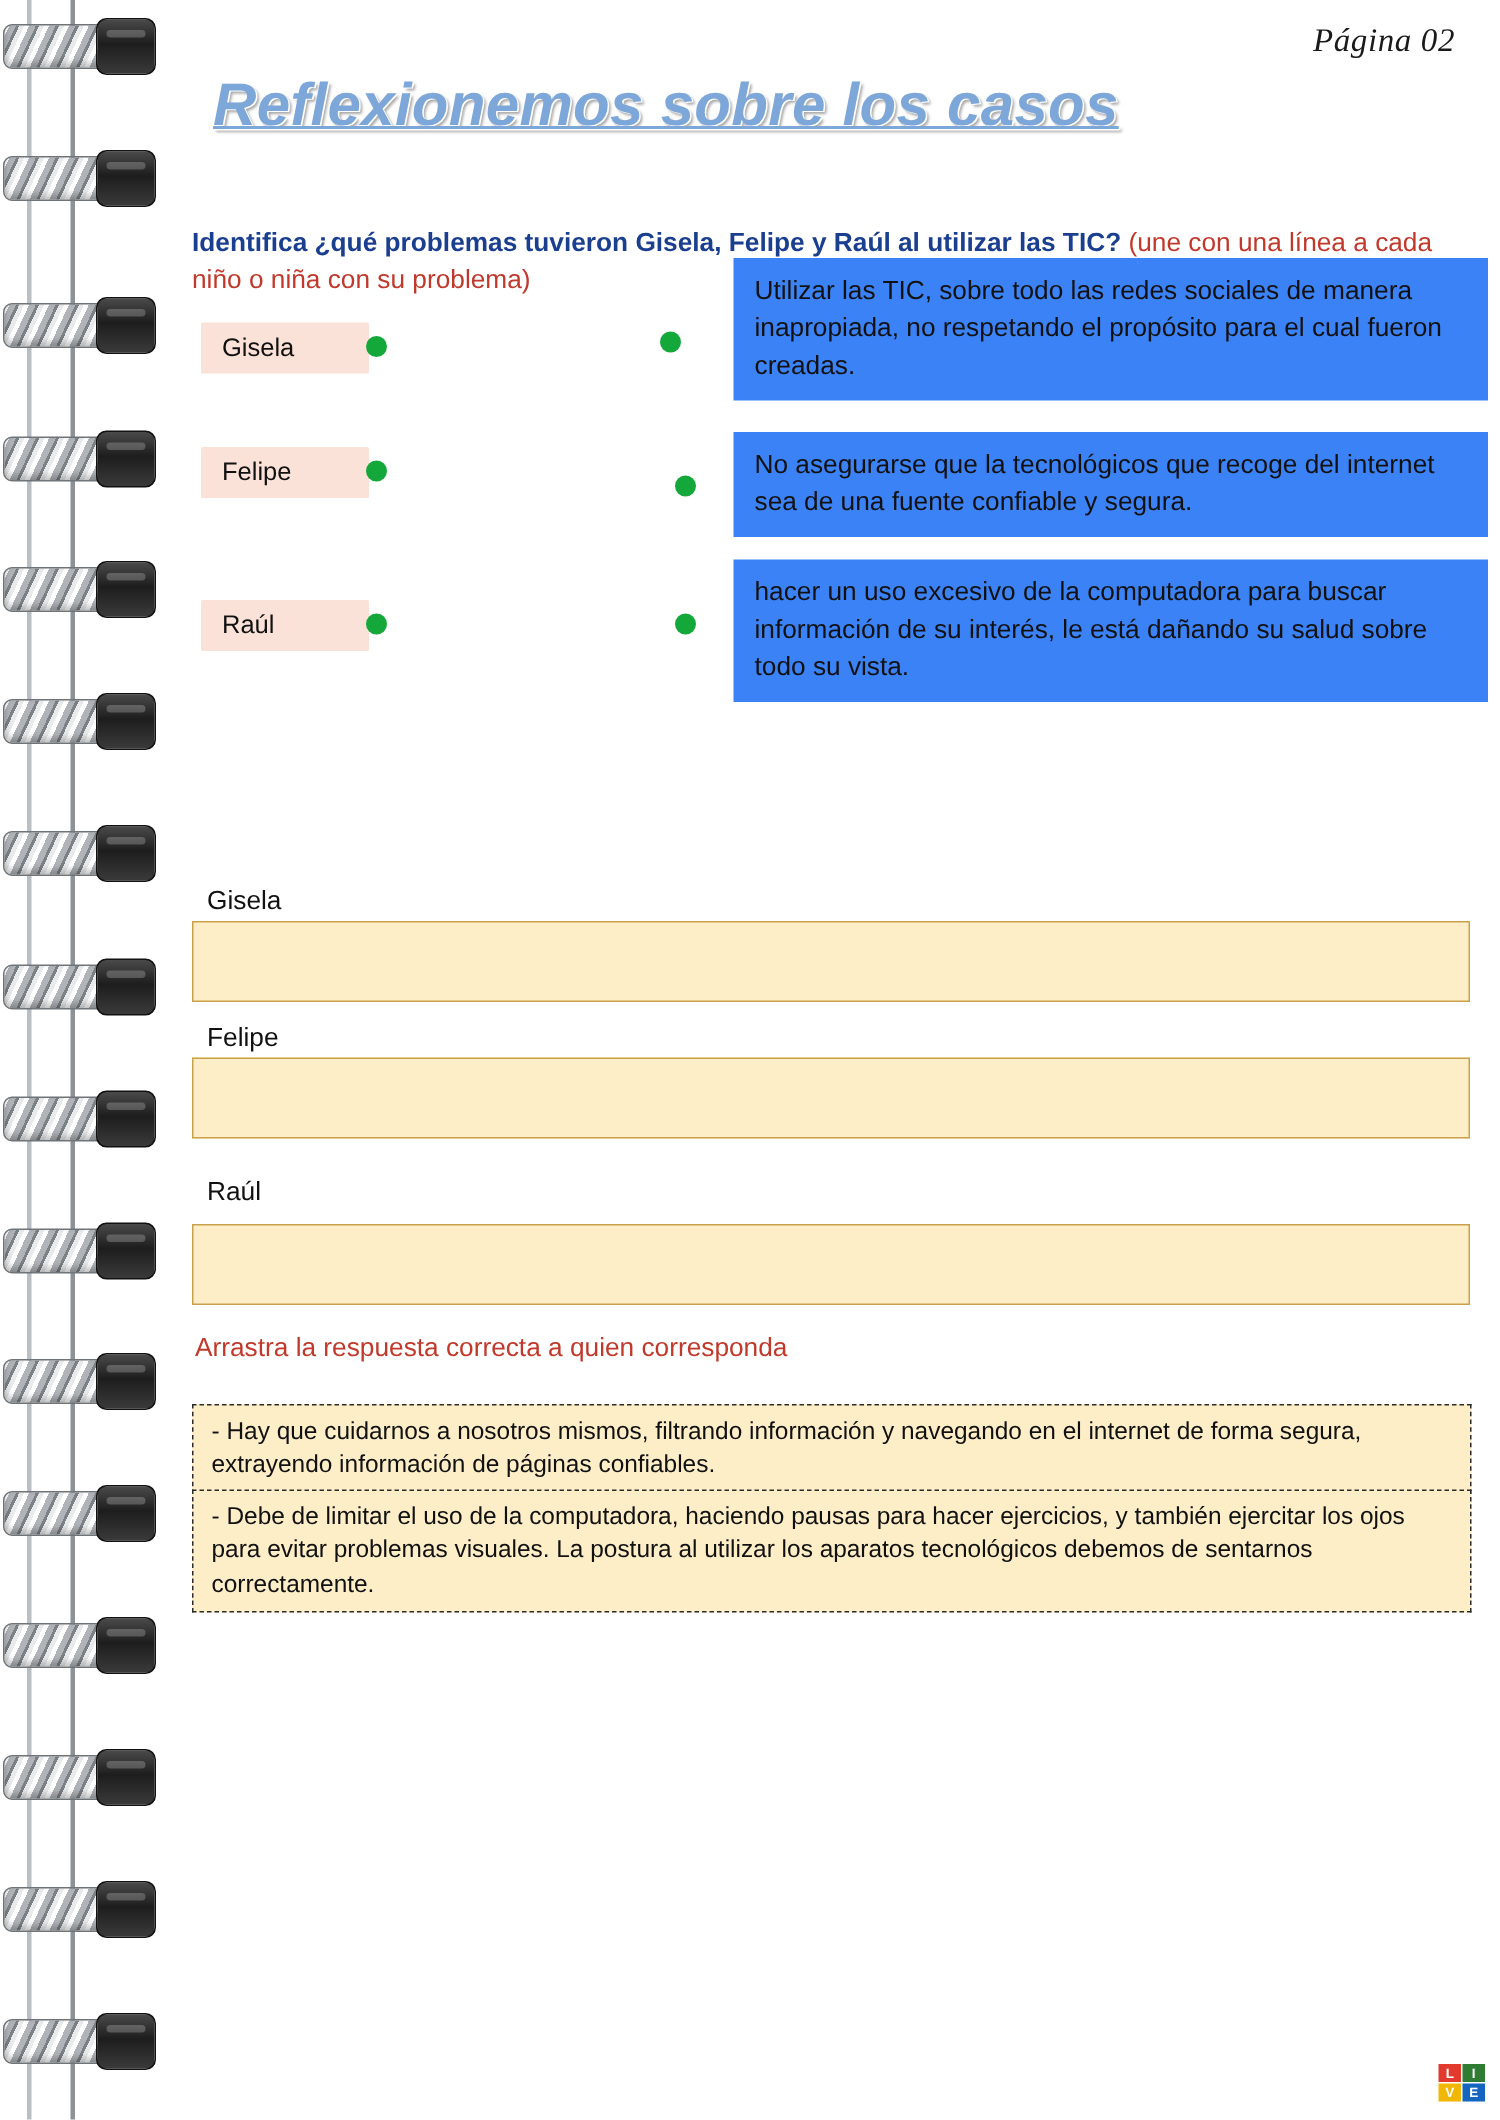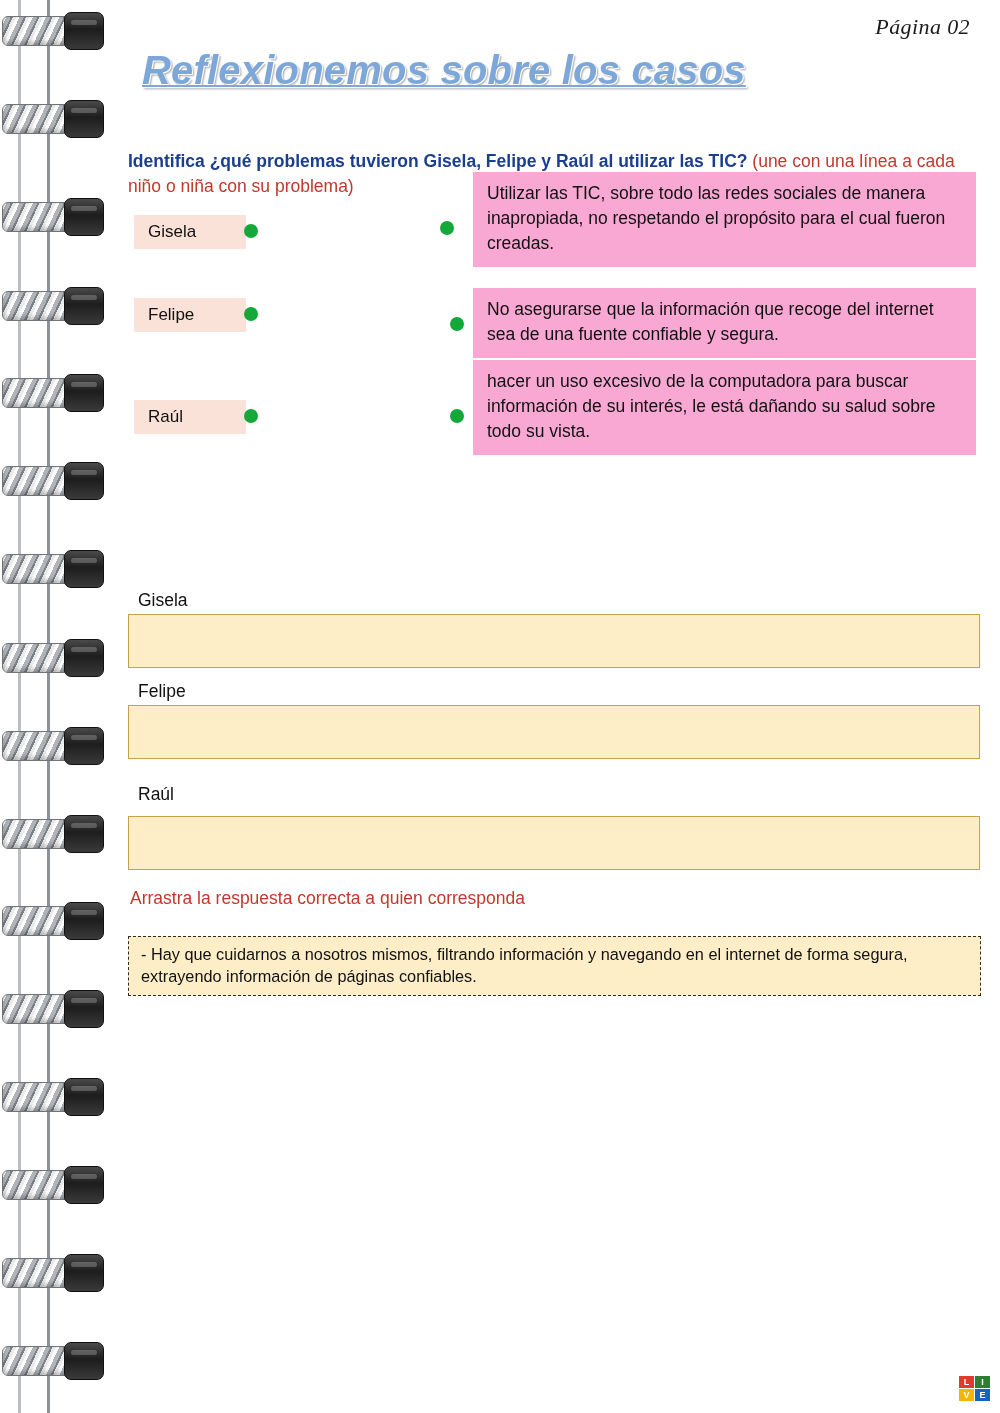--- a/index.html
+++ b/index.html
@@ -132,26 +132,27 @@
     border-radius: 1px;
   }
   .dot {
     position: absolute;
     width: 14px; height: 14px;
     border-radius: 50%;
     background: #14a83b;
   }
   .ans-box {
     position: absolute;
-    background: #f9a8d4;
+    background: #3b82f6;
     color: #111;
     font-size: 17.5px;
     line-height: 1.42;
     padding: 9px 14px 11px 14px;
     width: 503px;
+    margin-left: 16px;
   }
 
   
   .drop-label {
     position: absolute;
     font-size: 17.5px;
     color: #111;
   }
   .drop-zone {
     position: absolute;
@@ -305,37 +306,38 @@
 
     <div class="dot" style="left:124px; top:224px; pointer-events:auto;"></div>
     <div class="dot" style="left:124px; top:307px; pointer-events:auto;"></div>
     <div class="dot" style="left:124px; top:409px; pointer-events:auto;"></div>
 
     <div class="dot" style="left:320px; top:221px; pointer-events:auto;"></div>
     <div class="dot" style="left:330px; top:317px; pointer-events:auto;"></div>
     <div class="dot" style="left:330px; top:409px; pointer-events:auto;"></div>
 
     <div class="ans-box" style="left:353px; top:172px;">Utilizar las TIC, sobre todo las redes sociales de manera inapropiada, no respetando el propósito para el cual fueron creadas.</div>
-    <div class="ans-box" style="left:353px; top:288px;">No asegurarse que la información que recoge del internet sea de una fuente confiable y segura.</div>
-    <div class="ans-box" style="left:353px; top:360px;">hacer un uso excesivo de la computadora para buscar información de su interés, le está dañando su salud sobre todo su vista.</div>
+    <div class="ans-box" style="left:353px; top:288px;">No asegurarse que la tecnológicos que recoge del internet sea de una fuente confiable y segura.</div>
+    <div class="ans-box" style="left:353px; top:373px;">hacer un uso excesivo de la computadora para buscar información de su interés, le está dañando su salud sobre todo su vista.</div>
   </div>
 
 
   <div class="drop-label" style="left:18px; top:590px;">Gisela</div>
   <div class="drop-zone" style="left:8px; top:614px;"></div>
 
   <div class="drop-label" style="left:18px; top:681px;">Felipe</div>
   <div class="drop-zone" style="left:8px; top:705px;"></div>
 
   <div class="drop-label" style="left:18px; top:784px;">Raúl</div>
   <div class="drop-zone" style="left:8px; top:816px;"></div>
 
   <div id="drag-instr">Arrastra la respuesta correcta a quien corresponda</div>
 
   <div class="drag-item" style="top:920px;margin-top:16px;">- Hay que cuidarnos a nosotros mismos, filtrando información y navegando en el internet de forma segura, extrayendo información de páginas confiables.</div>
+  <div class="drag-item" style="top:993px;">- Debe de limitar el uso de la computadora, haciendo pausas para hacer ejercicios, y también ejercitar los ojos para evitar problemas visuales. La postura al utilizar los aparatos tecnológicos debemos de sentarnos correctamente.</div>
 
   <div id="footer-logo">
     <div id="lw-cube">
       <span class="c-l">L</span>
       <span class="c-i">I</span>
       <span class="c-v">V</span>
       <span class="c-e">E</span>
     </div>
   </div>
 

